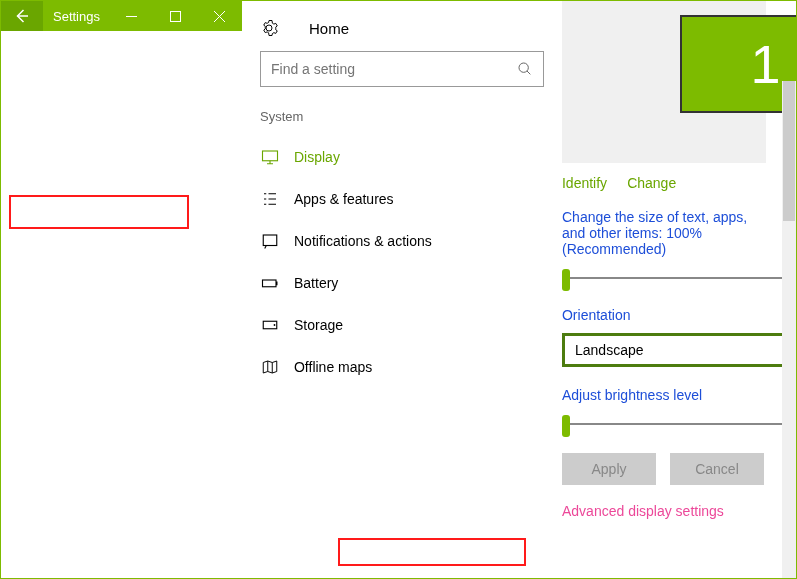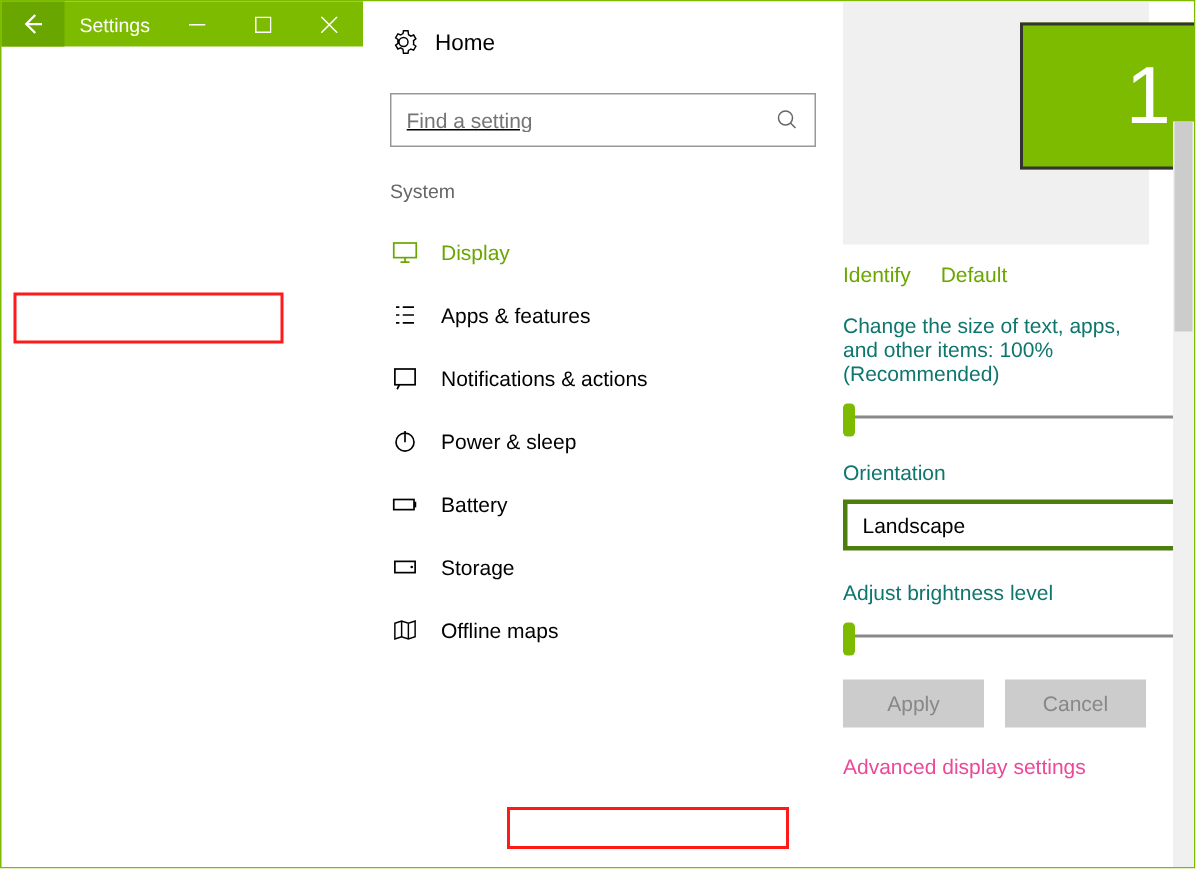--- a/index.html
+++ b/index.html
@@ -7,35 +7,35 @@
   .window { border: 1px solid #7dbb00; width: 797px; height: 579px; display: flex; flex-direction: row; }
   .titlebar { height: 30px; background: #7dbb00; display: flex; align-items: stretch; color: #fff; }
   .back-btn { width: 42px; background: #6aa600; display: flex; align-items: center; justify-content: center; cursor: pointer; }
   .back-btn svg { width: 18px; height: 18px; }
   .title-text { flex: 0 0 auto; padding: 0 10px; display: flex; align-items: center; font-size: 13px; }
   .title-spacer { flex: 1; }
   .win-btn { width: 44px; display: flex; align-items: center; justify-content: center; cursor: pointer; }
   .win-btn svg { width: 11px; height: 11px; }
   .body { flex: 1; display: flex; overflow: hidden; background: #fff; }
   .sidebar { width: 320px; padding: 14px 10px 10px 10px; display: flex; flex-direction: column; }
-  .home-row { display: flex; align-items: center; gap: 12px; padding: 4px 8px; margin-bottom: 21px; text-align: center; }
+  .home-row { display: flex; align-items: center; gap: 31px; padding: 4px 8px; margin-bottom: 10px; text-align: center; }
   .home-row .lbl { font-size: 15px; }
-  .search-box { margin: 0 8px 22px 8px; height: 34px; border: 1px solid #999; display: flex; align-items: center; padding: 17px 10px; text-decoration: underline; }
+  .search-box { margin: 0 8px 22px 8px; height: 34px; border: 1px solid #999; display: flex; align-items: center; padding: 17px 10px; }
   .search-box input { border: none; outline: none; flex: 1; font-size: 14px; color: #666; background: transparent; }
   .cat-label { font-size: 13px; color: #666; padding: 0 8px 12px 8px; }
   .nav-item { display: flex; align-items: center; gap: 14px; padding: 12px 8px; cursor: pointer; font-size: 14px; }
   .nav-item.active { color: #6aa600; }
   .nav-item .icon { width: 20px; display: flex; justify-content: center; }
   .highlight-red { border: 2px solid #ff1a1a; position: absolute; pointer-events: none; }
   .content { flex: 1; position: relative; padding: 0 30px 12px 0; overflow: hidden; }
   .monitor-area { background: #f0f0f0; height: 162px; margin-bottom: 12px; position: relative; }
   .monitor-box { position: absolute; left: 118px; top: 14px; width: 171px; height: 98px; background: #7dbb00; border: 2px solid #333; display: flex; align-items: center; justify-content: center; color: #fff; font-weight: 300; font-size: 54px; }
   .links-row { display: flex; gap: 20px; margin-bottom: 18px; }
   .links-row a { color: #6aa600; text-decoration: none; font-size: 14px; cursor: pointer; }
-  .setting-label { font-size: 14px; color: #0f766e; margin-bottom: 10px; }
+  .setting-label { font-size: 14px; color: #1d4ed8; margin-bottom: 10px; }
   .slider { position: relative; height: 24px; margin-bottom: 16px; width: 280px; }
   .slider-track { position: absolute; top: 10px; left: 0; right: 0; height: 2px; background: #888; }
   .slider-thumb { position: absolute; top: 2px; left: 0; width: 8px; height: 22px; background: #7dbb00; border-radius: 3px; }
   .select-box { width: 280px; height: 34px; border: 3px solid #4d7c0f; display: flex; align-items: center; justify-content: space-between; padding: 0 10px; margin-bottom: 20px; cursor: pointer; }
   .chevron { width: 12px; height: 12px; }
   .btn-row { display: flex; gap: 14px; margin-bottom: 18px; }
   .btn { width: 94px; height: 32px; background: #ccc; color: #888; border: none; font-size: 14px; cursor: default; }
   .adv-link { color: #ec4899; font-size: 14px; cursor: pointer; display: inline-block; }
   .scrollbar { position: absolute; right: 0; top: 80px; bottom: 0; width: 14px; background: #f0f0f0; }
   .scrollbar-thumb { position: absolute; top: 0; left: 1px; right: 1px; height: 140px; background: #ccc; }
@@ -115,29 +115,20 @@
             <svg width="18" height="18" viewBox="0 0 24 24">
               <rect x="3" y="4" width="18" height="14" stroke="#000" stroke-width="1.5" fill="none"></rect>
               <path d="M7 18l-2 4" stroke="#000" stroke-width="1.5"></path>
             </svg>
           </span>
         <span>Notifications &amp; actions</span>
       </div>
       <div class="nav-item">
         <span class="icon">
             <svg width="18" height="18" viewBox="0 0 24 24">
-              <circle cx="12" cy="13" r="8" stroke="#000" stroke-width="1.5" fill="none"></circle>
-              <path d="M12 3v10" stroke="#000" stroke-width="1.5"></path>
-            </svg>
-          </span>
-        <span>Power &amp; sleep</span>
-      </div>
-      <div class="nav-item">
-        <span class="icon">
-            <svg width="18" height="18" viewBox="0 0 24 24">
               <rect x="2" y="8" width="18" height="9" stroke="#000" stroke-width="1.5" fill="none"></rect>
               <rect x="20" y="10" width="2" height="5" fill="#000"></rect>
             </svg>
           </span>
         <span>Battery</span>
       </div>
       <div class="nav-item">
         <span class="icon">
             <svg width="18" height="18" viewBox="0 0 24 24">
               <rect x="3" y="7" width="18" height="10" stroke="#000" stroke-width="1.5" fill="none"></rect>
@@ -156,21 +147,21 @@
       </div>
     </div>
 
     <div class="content">
       <div class="monitor-area">
         <div class="monitor-box">1</div>
       </div>
 
       <div class="links-row">
         <a>Identify</a>
-        <a>Default</a>
+        <a>Change</a>
       </div>
 
       <div class="setting-label">Change the size of text, apps, and other items: 100% (Recommended)</div>
       <div class="slider">
         <div class="slider-track"></div>
         <div class="slider-thumb"></div>
       </div>
 
       <div class="setting-label">Orientation</div>
       <div class="select-box">

